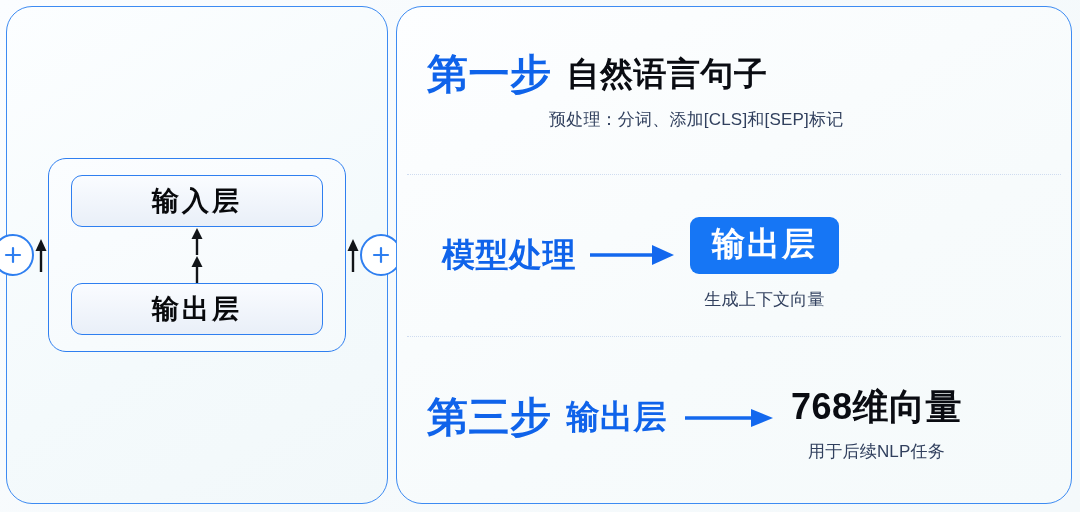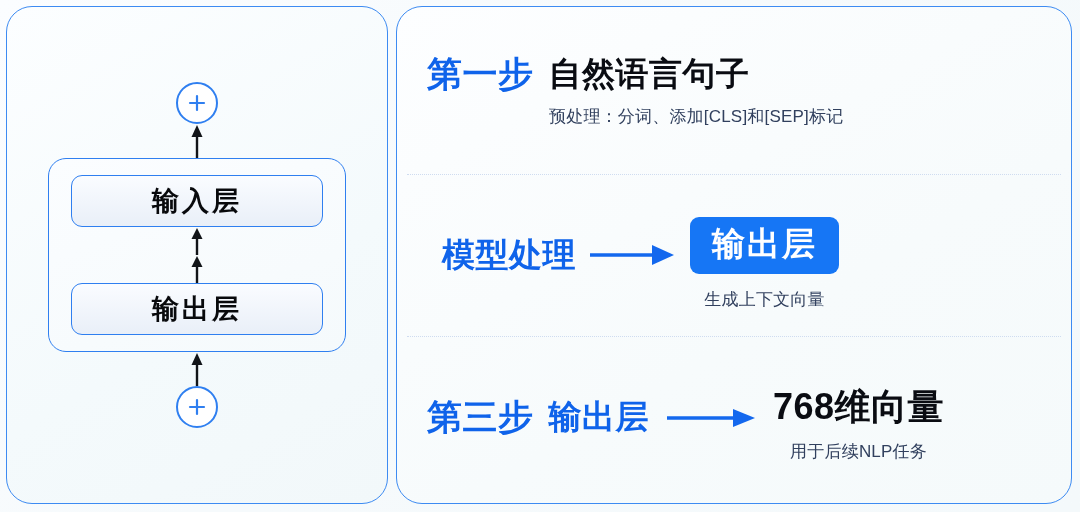--- a/index.html
+++ b/index.html
@@ -33,21 +33,20 @@
     border-radius: 26px;
     background: linear-gradient(150deg, #fcfeff 0%, #f4fafc 60%, #f2f8fa 100%);
     box-sizing: border-box;
   }
 
   .stack-wrap {
     position: absolute;
     left: 0; right: 0;
     top: 0; bottom: 0;
     display: flex;
-    flex-direction: column;
     align-items: center;
     justify-content: center;
   }
 
   .plus-node {
     width: 38px;
     height: 38px;
     border: 2.2px solid #2f7ff0;
     border-radius: 50%;
     background: #ffffff;
@@ -130,21 +129,21 @@
     top: 0;
     border-top: 1.5px dotted #cfdcf0;
   }
 
   .step-headline {
     display: flex;
     align-items: center;
     white-space: nowrap;
   }
   .step-label {
-    font-size: 35px;
+    font-size: 41px;
     font-weight: 700;
     color: #0f63ea;
     letter-spacing: 0.5px;
     line-height: 1.05;
   }
   .step-title {
     font-size: 33px;
     font-weight: 700;
     line-height: 1.05;
     margin-left: 15px;

